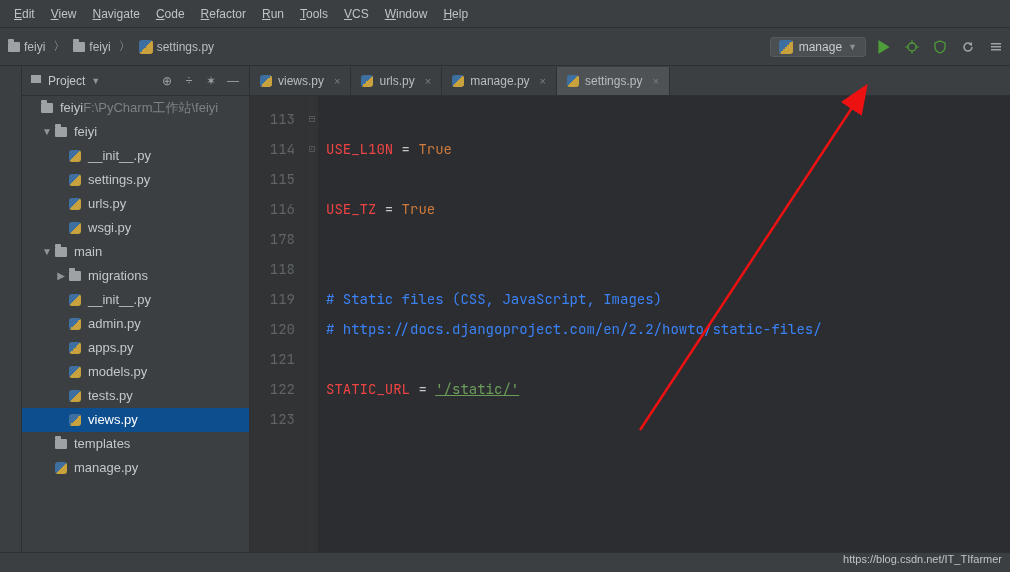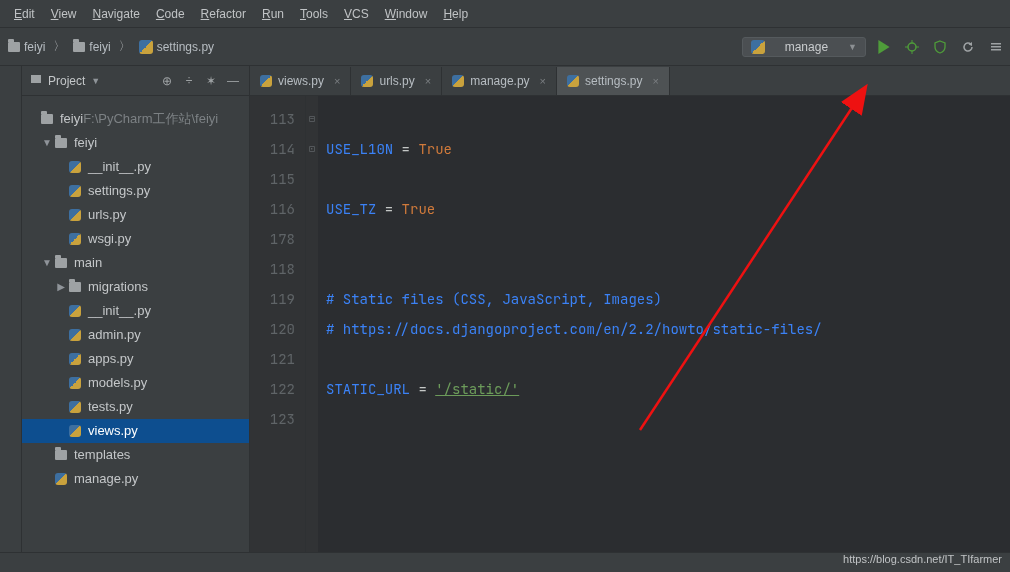--- a/index.html
+++ b/index.html
@@ -9,32 +9,32 @@
   
   .menubar { height: 28px; background: #3b3f41; display: flex; align-items: center; padding: 0 6px; border-bottom: 1px solid #2e3133; }
   .menubar .item { padding: 0 8px; color: #c0c3c5; cursor: pointer; }
   .menubar .item u { text-decoration: underline; }
 
   
   .navbar { height: 38px; background: #3b3f41; display: flex; align-items: center; padding: 0 4px; border-bottom: 1px solid #2e3133; }
   .crumbs { display: flex; align-items: center; gap: 4px; }
   .crumb { display: flex; align-items: center; gap: 4px; color: #b7bdc2; padding: 2px 4px; }
   .navbar-right { margin-left: auto; display: flex; align-items: center; gap: 8px; }
-  .run-select { background: #4b4f52; border: 1px solid #555a5d; border-radius: 3px; padding: 2px 8px; display: flex; align-items: center; gap: 20px; color: #c9ccce; text-align: center; }
+  .run-select { background: #4b4f52; border: 1px solid #555a5d; border-radius: 3px; padding: 2px 8px; display: flex; align-items: center; gap: 6px; color: #c9ccce; text-align: center; }
   .icon-btn { width: 20px; height: 20px; display: flex; align-items: center; justify-content: center; cursor: pointer; }
   .folder-icon { width:12px; height:10px; background:#9ea2a4; border-radius:1px; position:relative; }
   .folder-icon:before { content:""; position:absolute; top:-3px; left:0; width:6px; height:3px; background:#9ea2a4; border-radius:1px 1px 0 0;}
   .py-icon { width:14px; height:14px; background: linear-gradient(135deg,#3d6fa0 50%,#c9a23d 50%); border-radius:3px; display:inline-block; }
 
   
   .main { display:flex; height: calc(572px - 28px - 38px - 20px); }
 
   
   .leftcol { width:22px; background:#3b3f41; border-right:1px solid #2e3133; }
-  .project-panel { width:228px; background:#3b3f41; border-right:1px solid #2e3133; display:flex; flex-direction:column;gap:11px; }
+  .project-panel { width:228px; background:#3b3f41; border-right:1px solid #2e3133; display:flex; flex-direction:column; }
   .phead { height:30px; display:flex; align-items:center; padding:0 8px; gap:6px; color:#c4c7c9; border-bottom:1px solid #2e3133; }
   .phead .title { font-weight:500; }
   .phead-spacer { flex:1; }
   .phead .tb { width:16px; height:16px; color:#9ea2a4; display:flex; align-items:center; justify-content:center; cursor:pointer; }
 
   .tree { flex:1; overflow:auto; font-size:13px; line-height:22px; }
   .node { display:flex; align-items:center; height:24px; padding-right:6px; cursor:pointer; white-space:nowrap; }
   .node.sel { background:#0d4e8f; color:#fff; }
   .node .arrow { width:10px; text-align:center; color:#8f9499; font-size:10px; margin-right:2px; }
   .node .ficon { width:14px; height:14px; margin-right:6px; display:inline-flex; align-items:center; justify-content:center; }
@@ -48,21 +48,21 @@
   .tabbar { height:30px; display:flex; align-items:flex-end; background:#3b3f41; border-bottom:1px solid #2e3133; }
   .tab { height:28px; padding:0 10px; display:flex; align-items:center; gap:6px; color:#b7bdc2; background:#3b3f41; border-right:1px solid #2e3133; cursor:pointer; }
   .tab.active { background:#4e5254; }
   .tab .x { color:#7b7f82; font-size:11px; margin-left:4px; }
 
   .code-wrap { flex:1; display:flex; font-family: "JetBrains Mono","Consolas",monospace; font-size:14px; }
   .gutter { width:56px; background:#313335; color:#5f6467; text-align:right; padding:8px 10px 0 0; line-height:30px; border-right:1px solid #2e3133; }
   .foldcol { width:12px; background:#313335; color:#5f6467; padding-top:8px; line-height:30px; font-size:10px; text-align:center; }
   .code { flex:1; background:#2b2d30; padding:8px 0 0 8px; line-height:30px; position:relative; }
   .line { white-space:pre; }
-  .c-ident { color:#3b82f6; }
+  .c-ident { color:#ef4444; }
   .c-op { color:#c5c8c6; }
   .c-kw { color:#d07a3b; }
   .c-str { color:#6c9b5a;text-decoration:underline; }
   .c-comment { color:#3b82f6; }
 
   
   .statusbar { height:20px; display:flex; align-items:flex-start; padding:0 8px; background:#3b3f41; border-top:1px solid #2e3133; font-size:11px; color:#9ea2a4; }
   .statusbar .right { margin-left:auto; color:#c0c3c5; }
 
   

